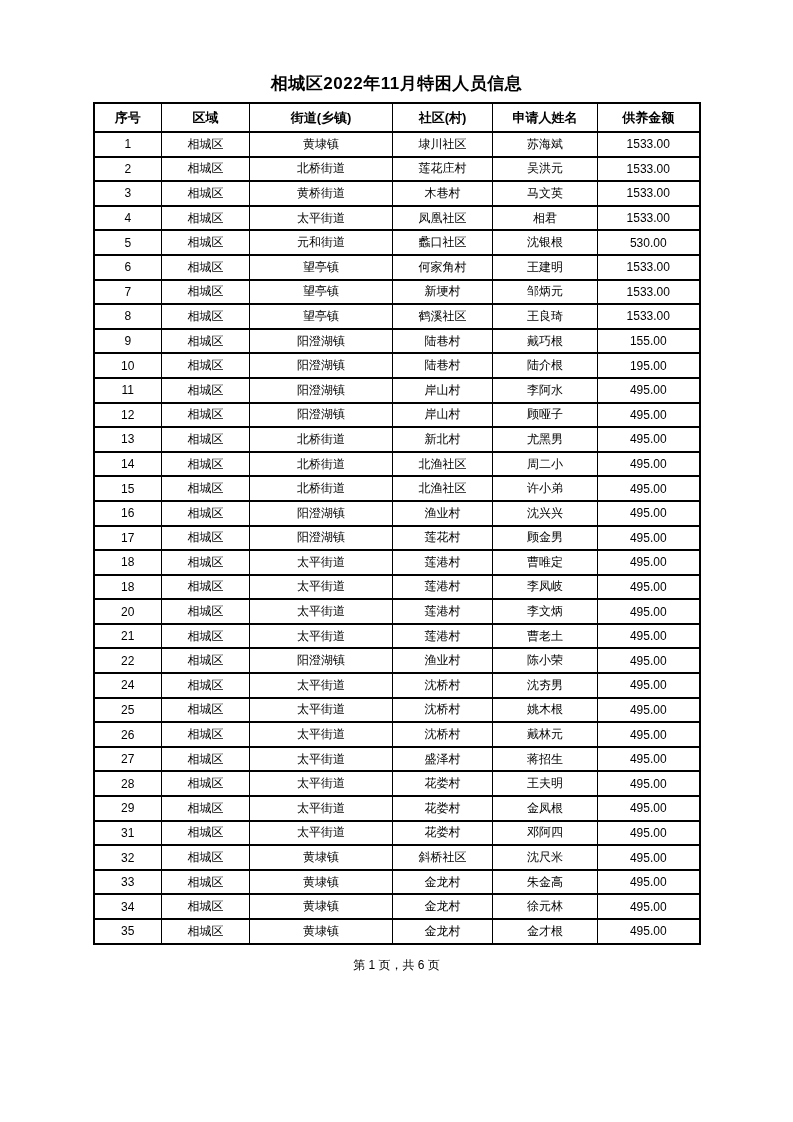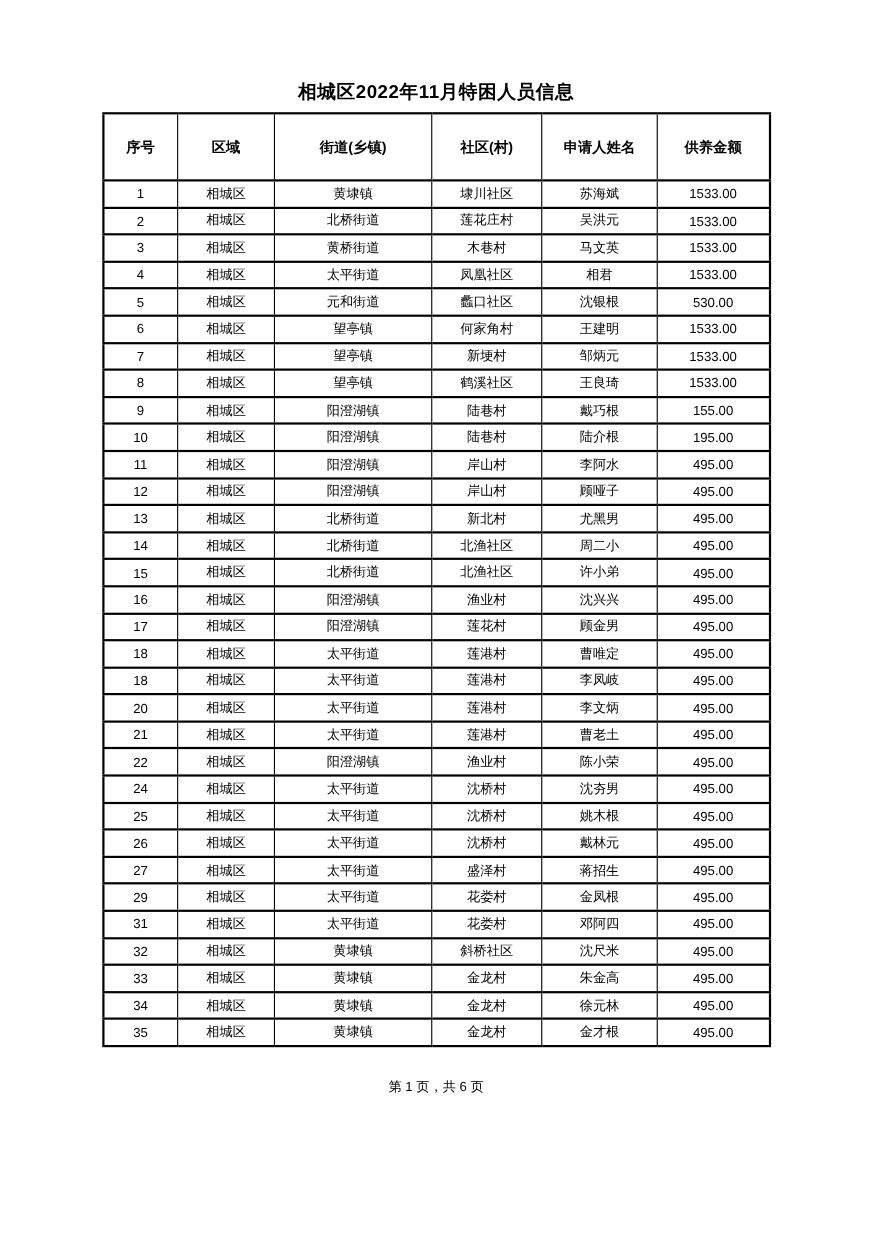--- a/index.html
+++ b/index.html
@@ -36,39 +36,39 @@
   table.data-table th {
     border-left: 1px solid #000;
     border-right: 1px solid #000;
     border-top: 2px solid #000;
     border-bottom: 2px solid #000;
     height: 27px;
     font-size: 13px;
     font-weight: bold;
     text-align: center;
     vertical-align: middle;
-    padding: 16px;
+    padding: 0;
     background: #ffffff;
   }
   table.data-table td {
     border-left: 1px solid #000;
     border-right: 1px solid #000;
     border-top: 2px solid #000;
     border-bottom: 2px solid #000;
     height: 22.6px;
     font-size: 12px;
     font-weight: normal;
     text-align: center;
     vertical-align: middle;
     padding: 0;
     overflow: hidden;
     white-space: nowrap;
   }
   .footer {
-    margin-top: 28px;
+    margin-top: 12px;
     text-align: center;
     font-size: 12px;
     color: #000;
   }
 </style>
 </head>
 <body>
 
 <div class="page">
 
@@ -296,20 +296,28 @@
         </tr>
         <tr>
           <td>27</td>
           <td>相城区</td>
           <td>太平街道</td>
           <td>盛泽村</td>
           <td>蒋招生</td>
           <td>495.00</td>
         </tr>
         <tr>
+          <td>28</td>
+          <td>相城区</td>
+          <td>太平街道</td>
+          <td>花娄村</td>
+          <td>王夫明</td>
+          <td>495.00</td>
+        </tr>
+        <tr>
           <td>29</td>
           <td>相城区</td>
           <td>太平街道</td>
           <td>花娄村</td>
           <td>金凤根</td>
           <td>495.00</td>
         </tr>
         <tr>
           <td>31</td>
           <td>相城区</td>

